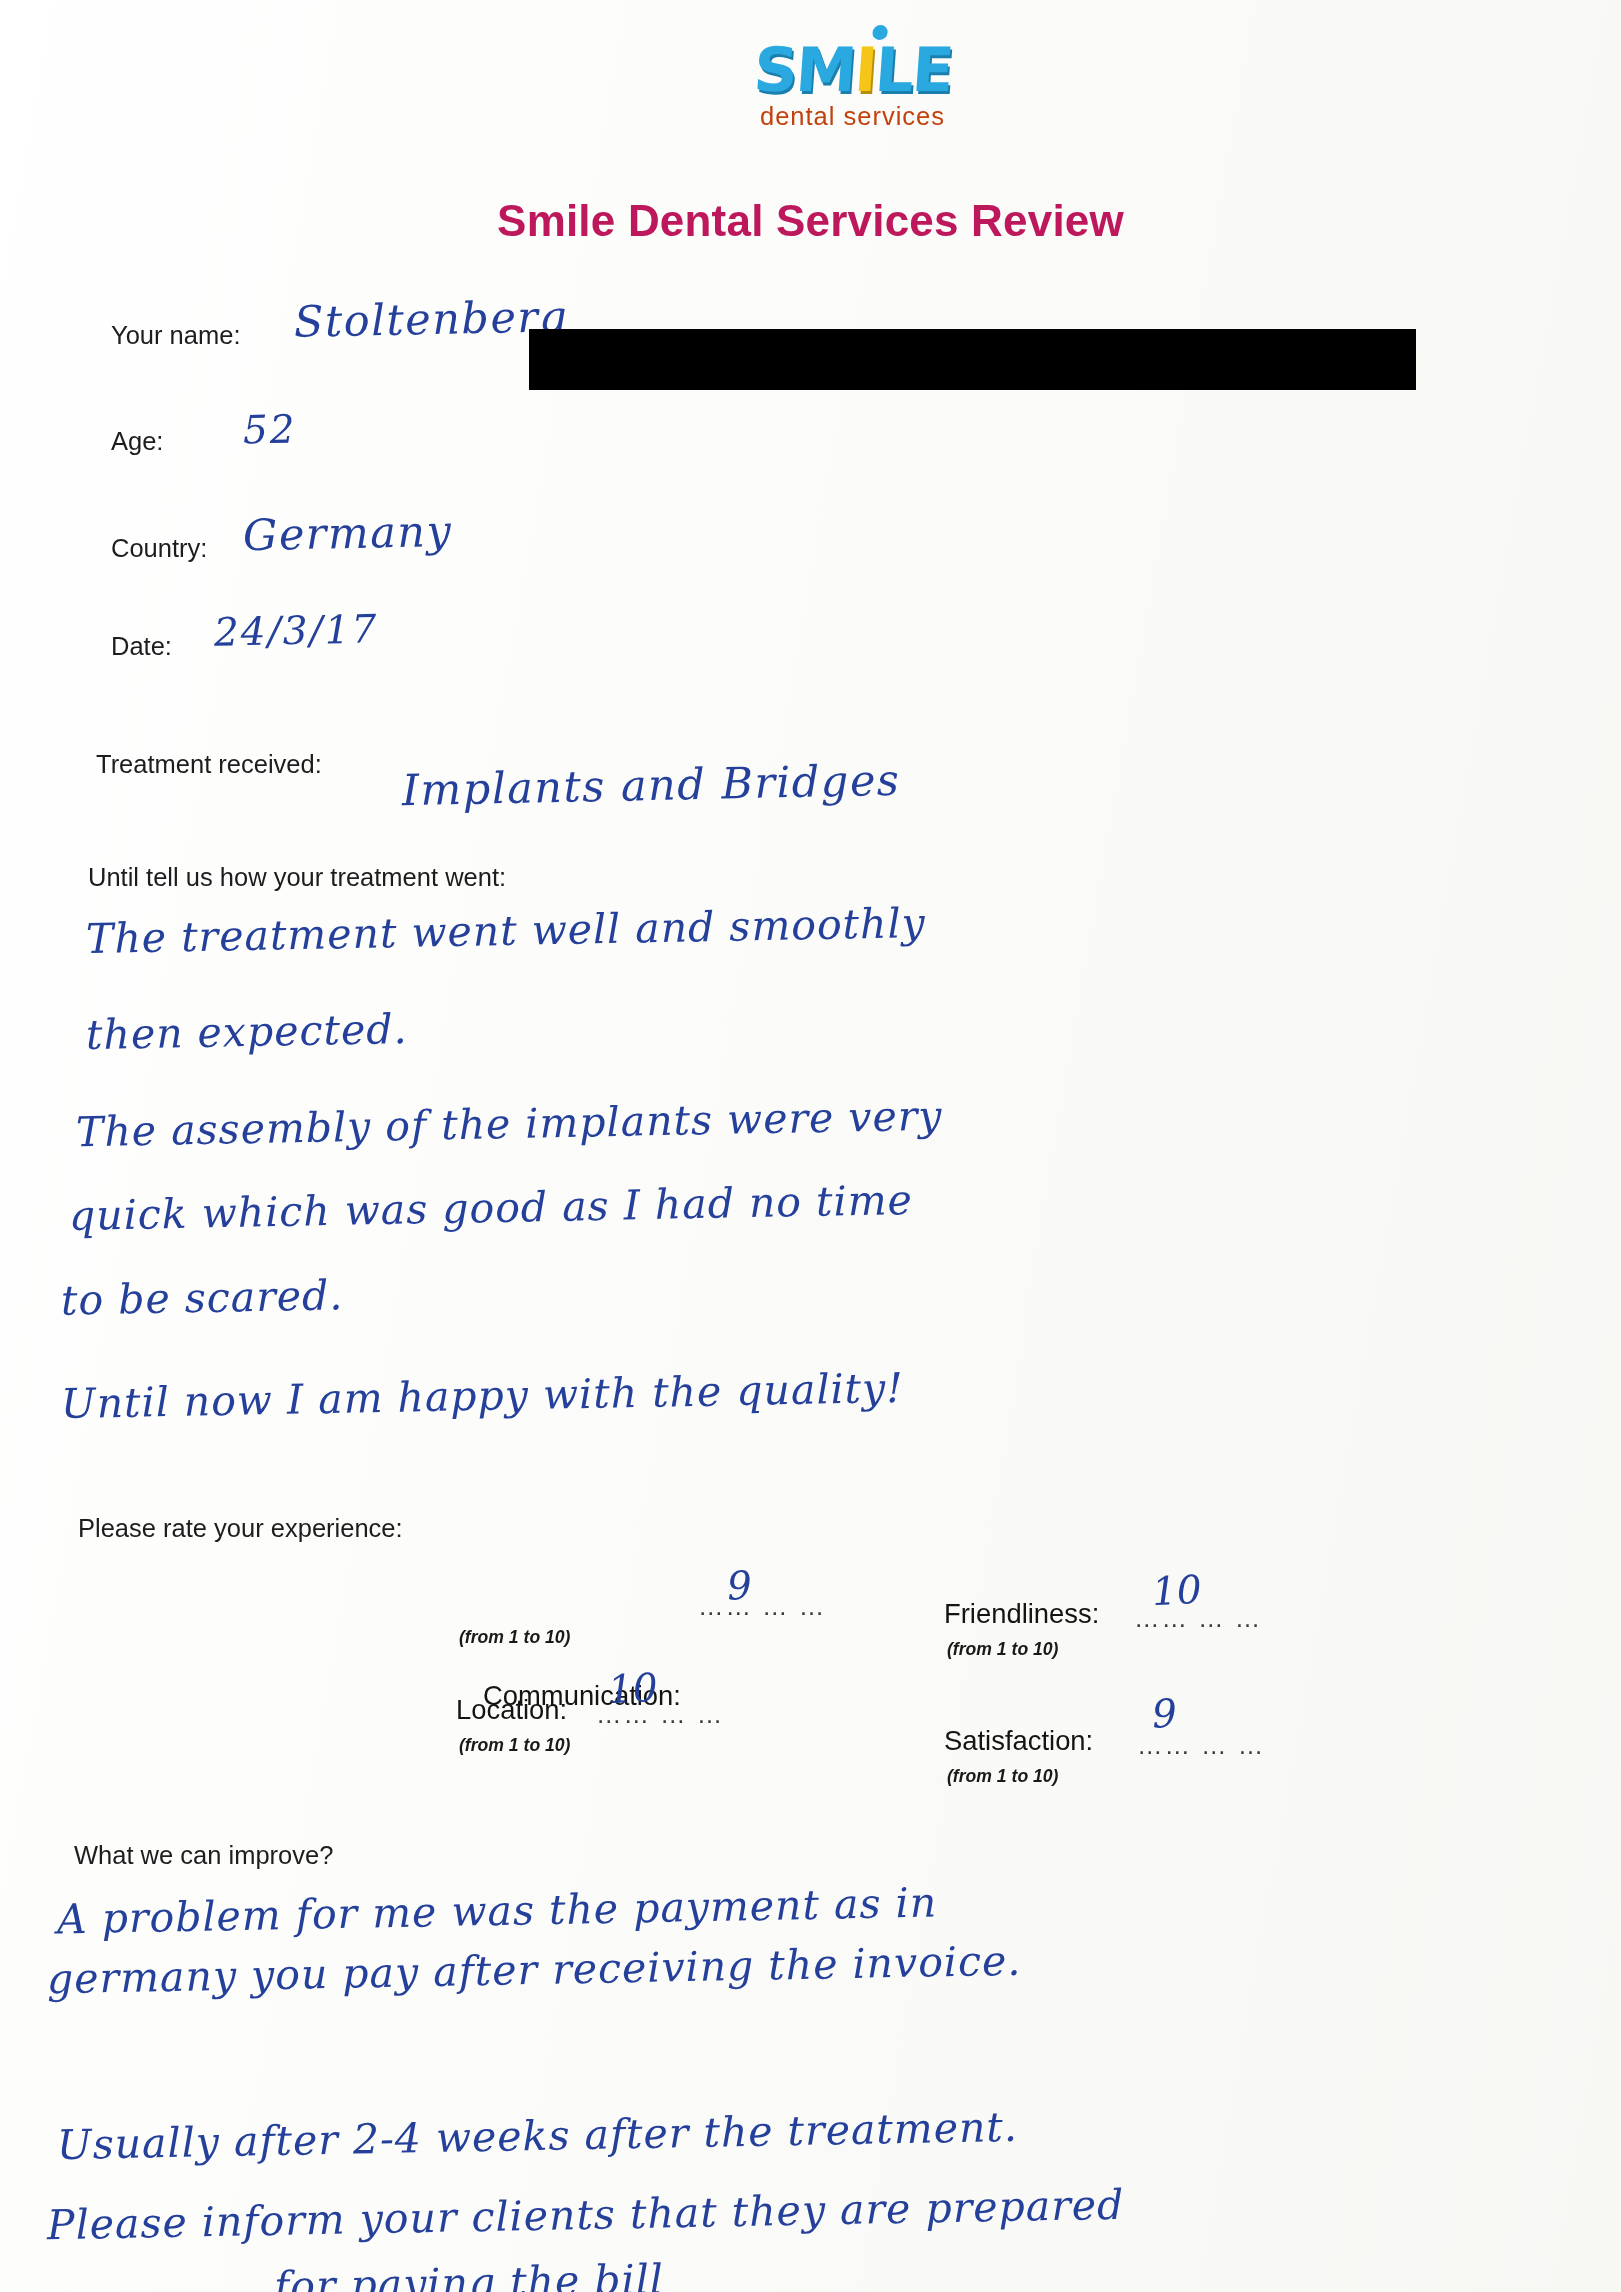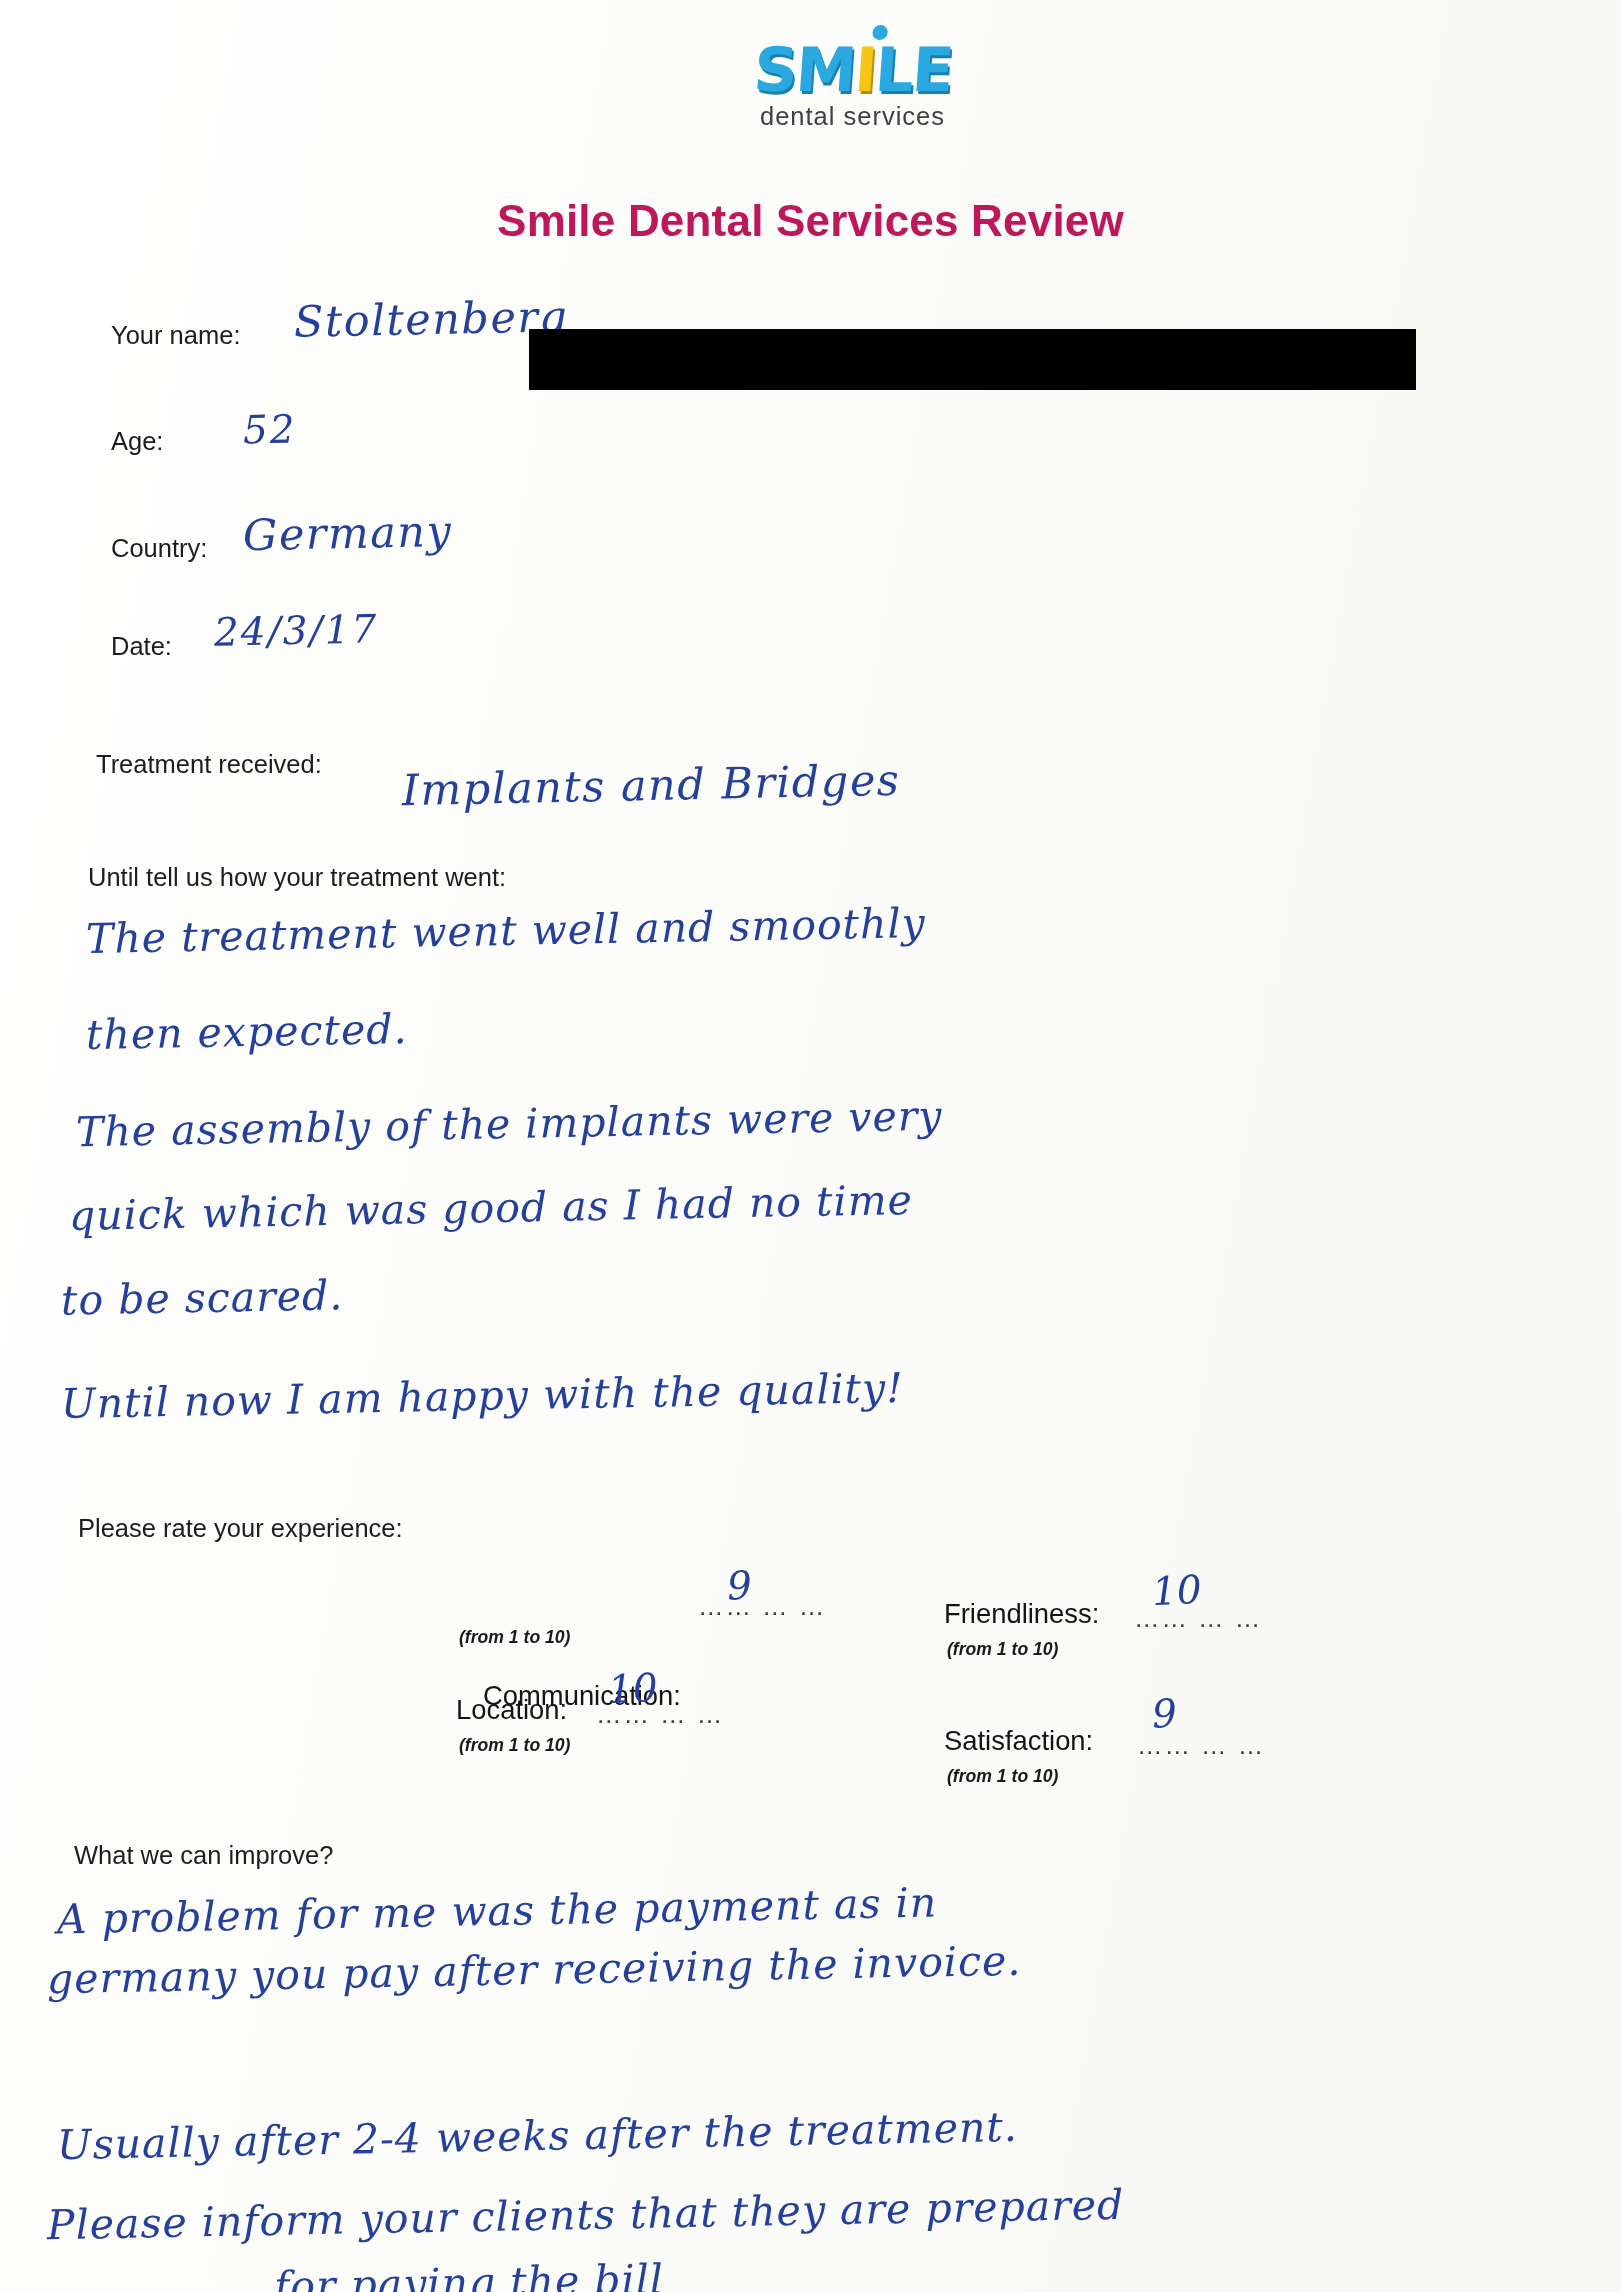--- a/index.html
+++ b/index.html
@@ -52,21 +52,21 @@
     position: absolute;
     left: 116px;
     top: -13.7px;
     width: 14.7px; height: 14.7px;
     border-radius: 50%;
     background: #29a9e0;
   }
   .logo-sub {
     font-family: "Liberation Sans", sans-serif;
     font-size: 25.5px;
-    color: #404040;
+    color: #c2410c;
     letter-spacing: 1px;
     margin-top: 2px;
   }
 
   
   .doc-title {
     position: absolute;
     left: 0; right: 0;
     top: 196px;
     text-align: center;

